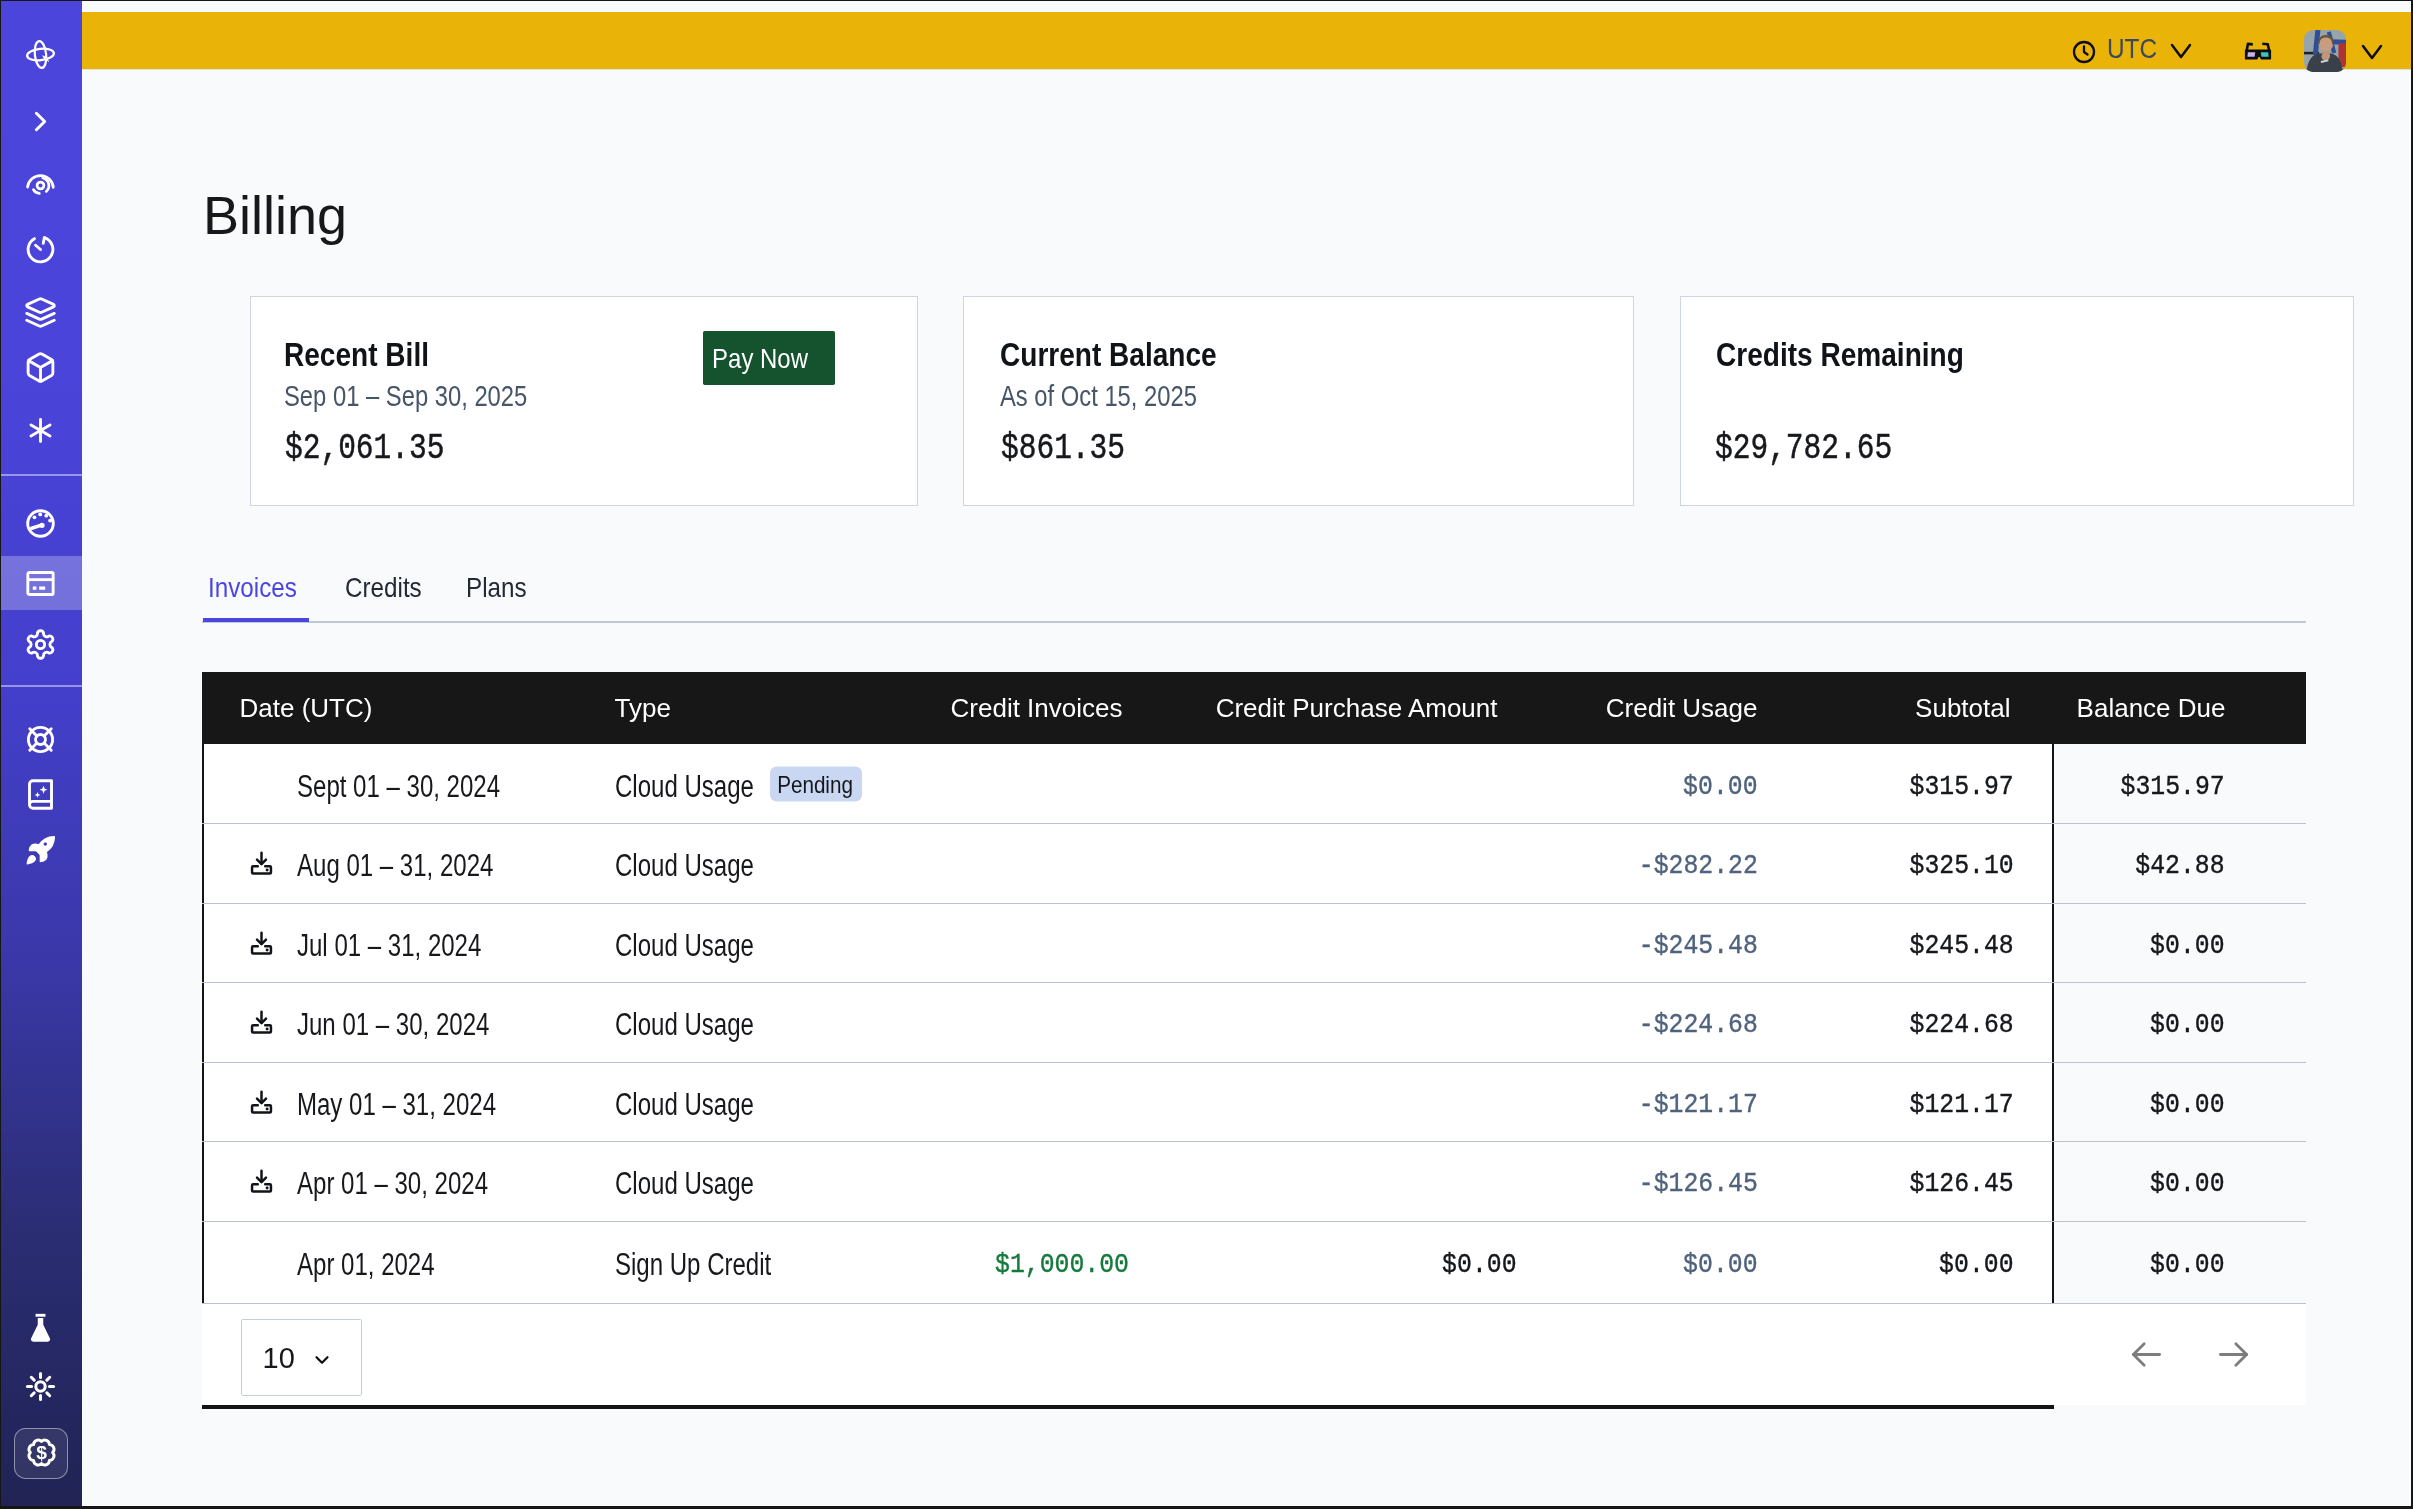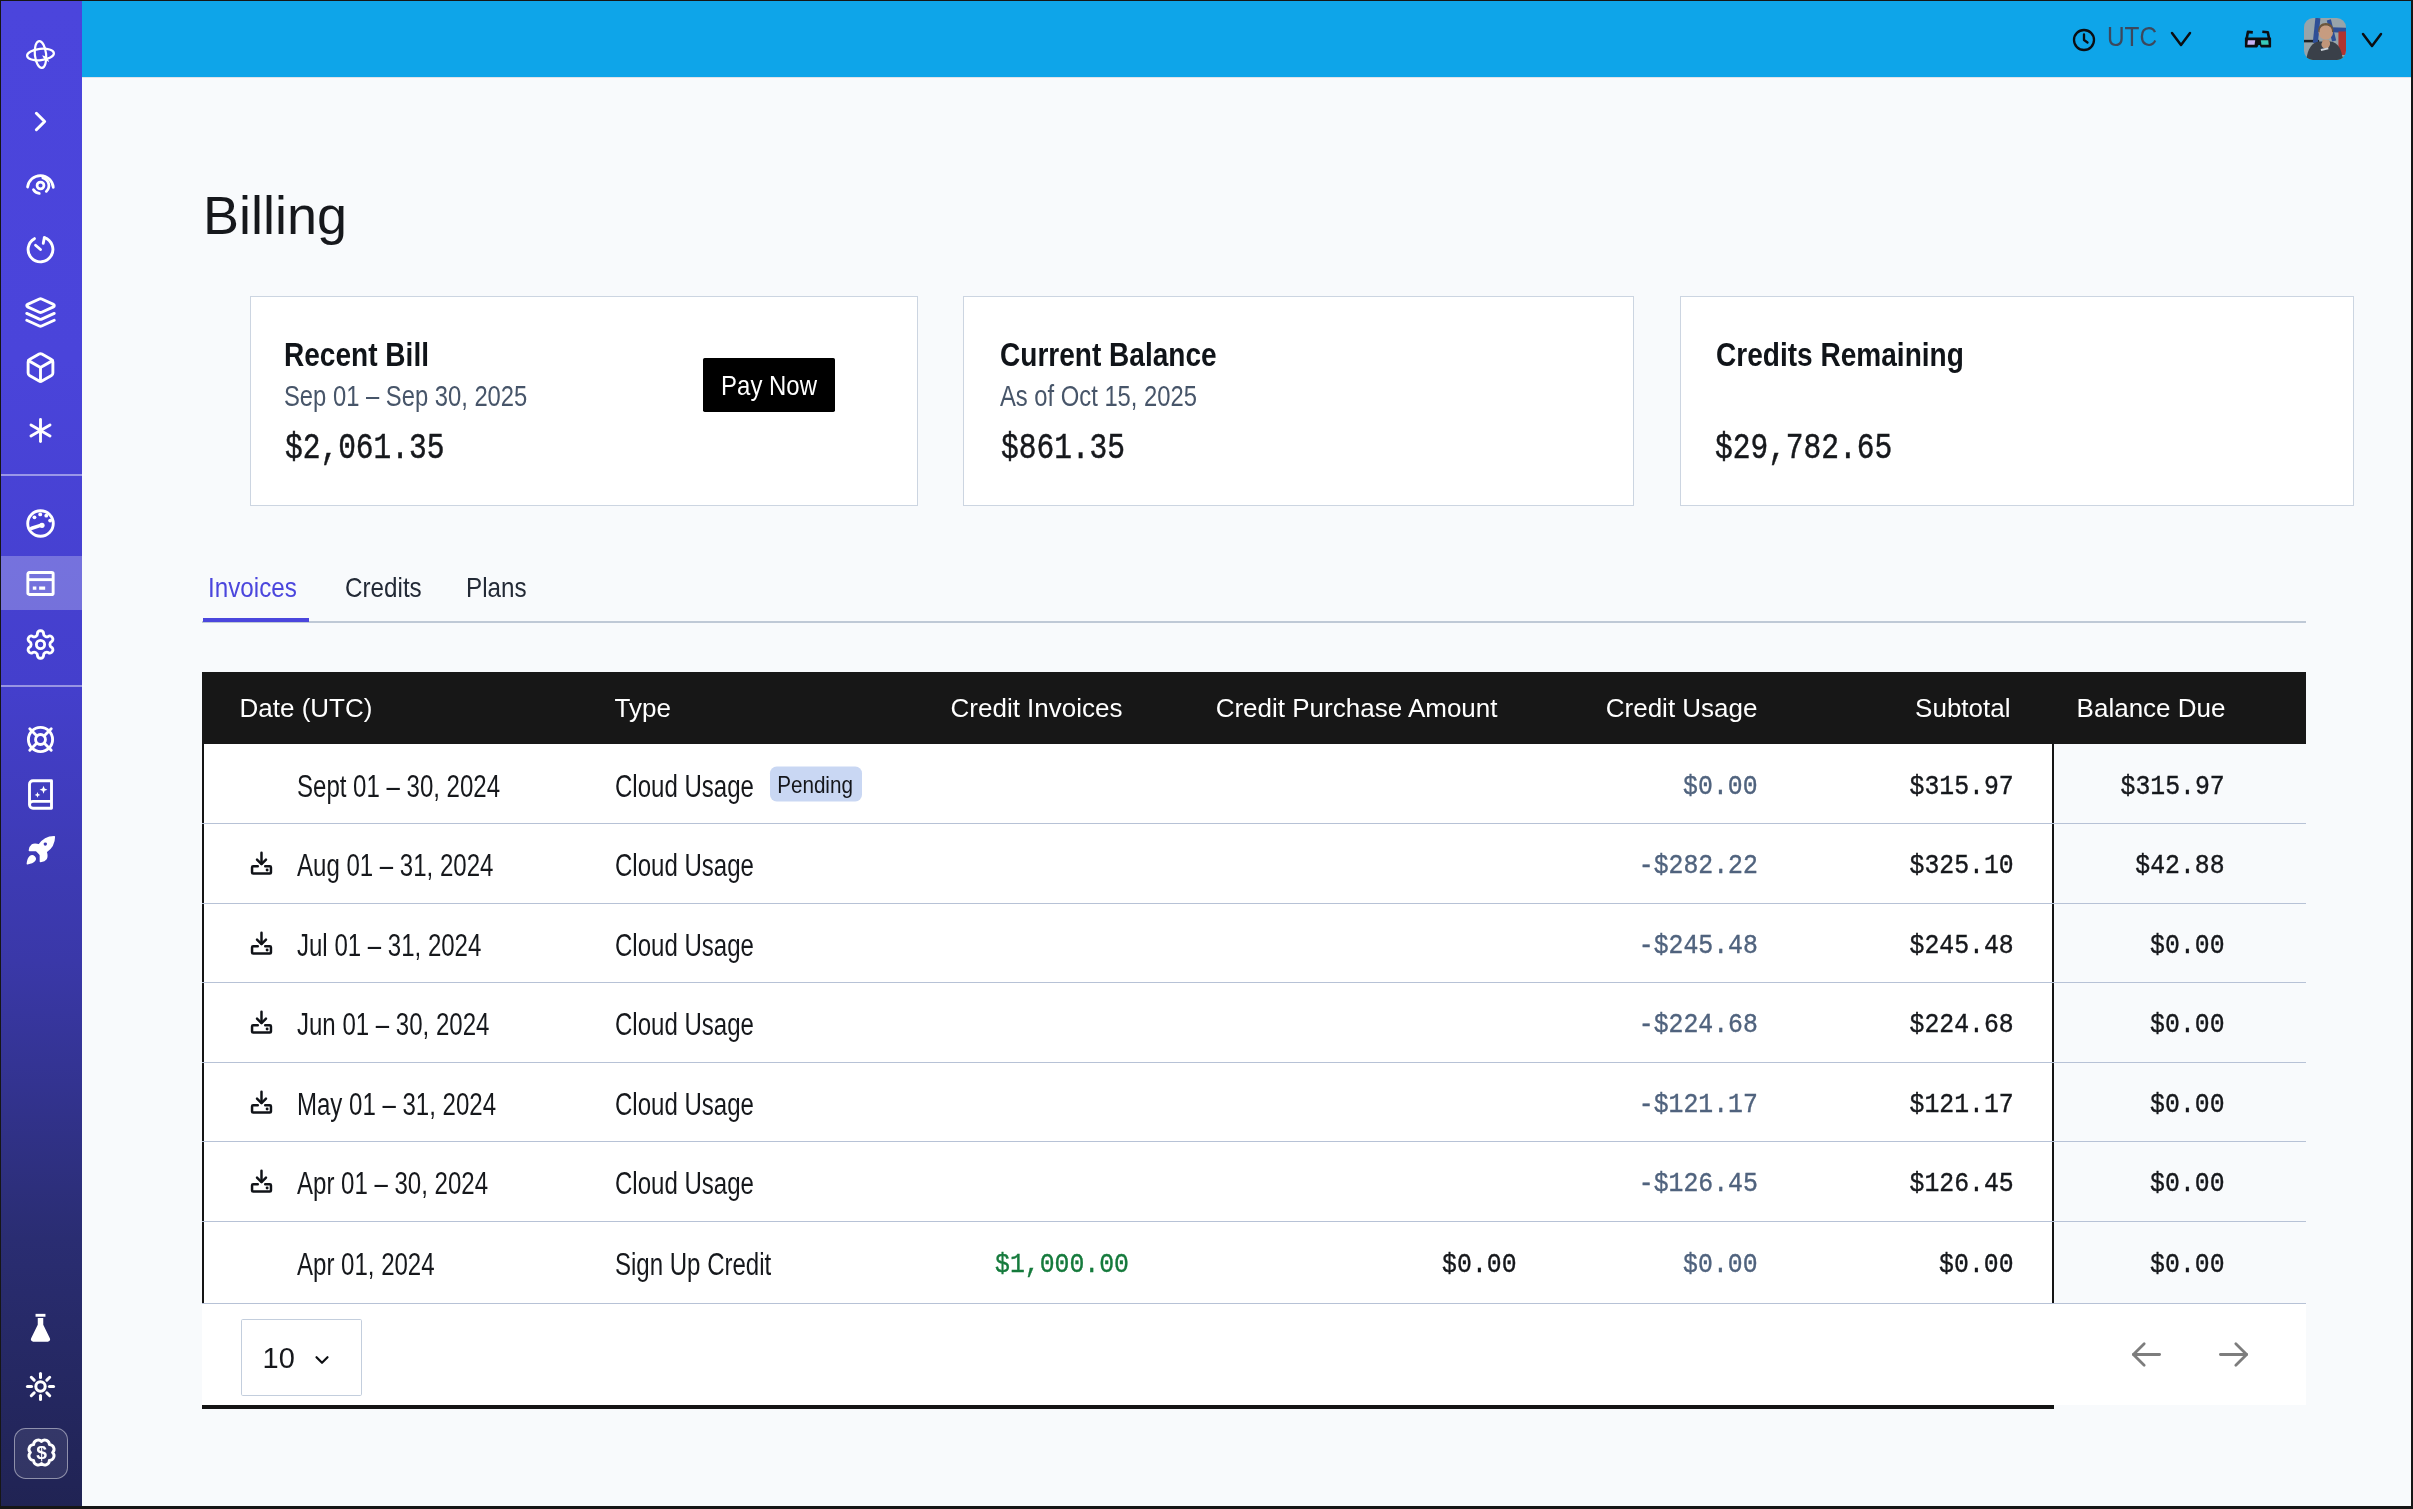--- a/index.html
+++ b/index.html
@@ -1,35 +1,35 @@
 <!DOCTYPE html>
 <html style="font-size:13.4px"><head>
 <meta charset="utf-8">
 <style>
 * { margin:0; padding:0; box-sizing:border-box; }
 html,body { width:2413px; height:1510px; overflow:hidden; }
 body { font-family:"Liberation Sans", sans-serif; background:#f8fafc; position:relative; }
 .abs { position:absolute; }
 #frame { position:absolute; inset:0; border-top:1.7px solid #161616; border-right:2.5px solid #161616; border-bottom:4.2px solid #161616; border-left:1.7px solid #161616; z-index:99; pointer-events:none; }
 
-#topbar { position:absolute; left:82px; top:0; right:0; height:78px; background:#0ea5e9; border-bottom:1.7px solid #dfe3ea; z-index:5; }
+#topbar { position:absolute; left:82px; top:12px; right:0; height:58px; background:#eab308; border-bottom:1.7px solid #dfe3ea; z-index:5; }
 
 #sidebar { position:absolute; left:0; top:0; width:82px; height:1510px; z-index:10;
   background:linear-gradient(180deg,#4b45dc 0px,#4a44da 360px,#443fcc 686px,#3a38a8 962px,#2a2d72 1239px,#202353 1510px); }
 .sic { position:absolute; left:24px; width:33px; height:33px; }
 .sdiv { position:absolute; left:0; width:82px; height:1.7px; background:rgba(255,255,255,.45); }
 #active-item { position:absolute; left:0; top:556px; width:82px; height:54px; background:rgba(255,255,255,.26); }
 
 #h1 { position:absolute; left:203px; top:183px; font-size:54px; line-height:64px; color:#16181c; font-weight:500; }
 .card { position:absolute; top:296px; height:210px; background:#fff; border:1.7px solid #ccd5e1;margin-left:48px; }
 .card h3 { font-size:33px; font-weight:700; color:#101419; transform:scaleX(0.85); transform-origin:0 0; }
 .card .sub { font-size:29px; color:#475569; transform:scaleX(0.82); transform-origin:0 0; }
 .mono { font-family:"Liberation Mono", monospace; display:inline-block; transform:scaleX(0.82); transform-origin:0 50%; white-space:pre; -webkit-text-stroke:0.5px currentColor; }
 .amt { position:absolute; font-size:36px; color:#16181c; }
-#paynow { position:absolute; left:703px; top:358px; width:132px; height:54px; background:#000000; color:#fff; font-size:28.5px; display:flex; align-items:center; justify-content:center; border-radius:1.7px; }
+#paynow { position:absolute; left:703px; top:331px; width:132px; height:54px; background:#14532d; color:#fff; font-size:28.5px; display:flex; align-items:center; border-radius:1.7px; }
 
 .tab { position:absolute; font-size:28.5px; line-height:28.5px; top:573px; transform:scaleX(0.85); transform-origin:0 0; }
 #tabline { position:absolute; left:202px; top:621px; width:2104px; height:1.7px; background:#bfc9d6; }
 #tabul { position:absolute; left:203px; top:618px; width:106px; height:4.2px; background:#4b46dd; }
 
 #tbl { position:absolute; left:202px; top:672px; width:1852px; height:737px; background:#fff; border-left:2.5px solid #141414; border-right:2.5px solid #141414; border-bottom:4.2px solid #141414; }
 #thead { position:absolute; left:-2.5px; top:0; width:2104px; height:72px; background:#171717; }
 .th { position:absolute; top:0; height:72px; line-height:72px; color:#fff; font-size:26px; white-space:nowrap; }
 .row { position:absolute; left:-2.5px; width:2104px; }
 .row + .row { border-top:1.7px solid #b7c2d6; }

